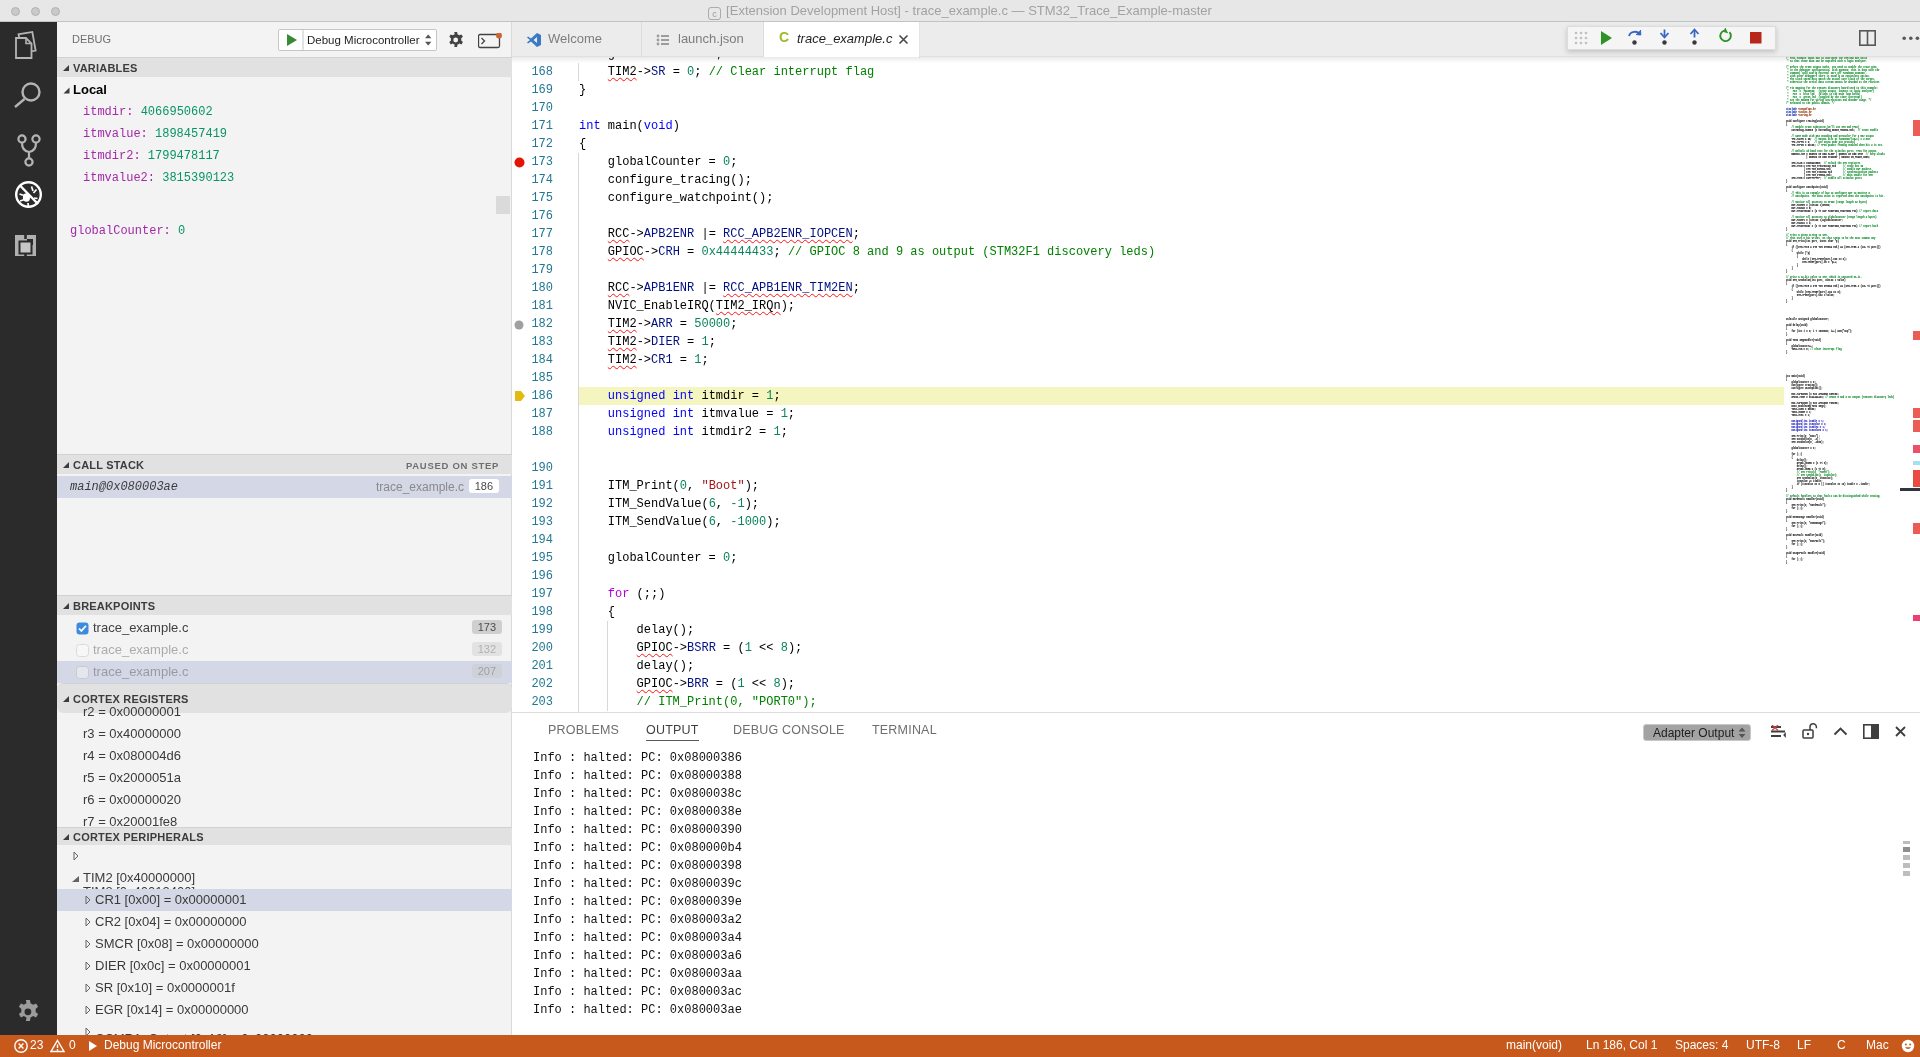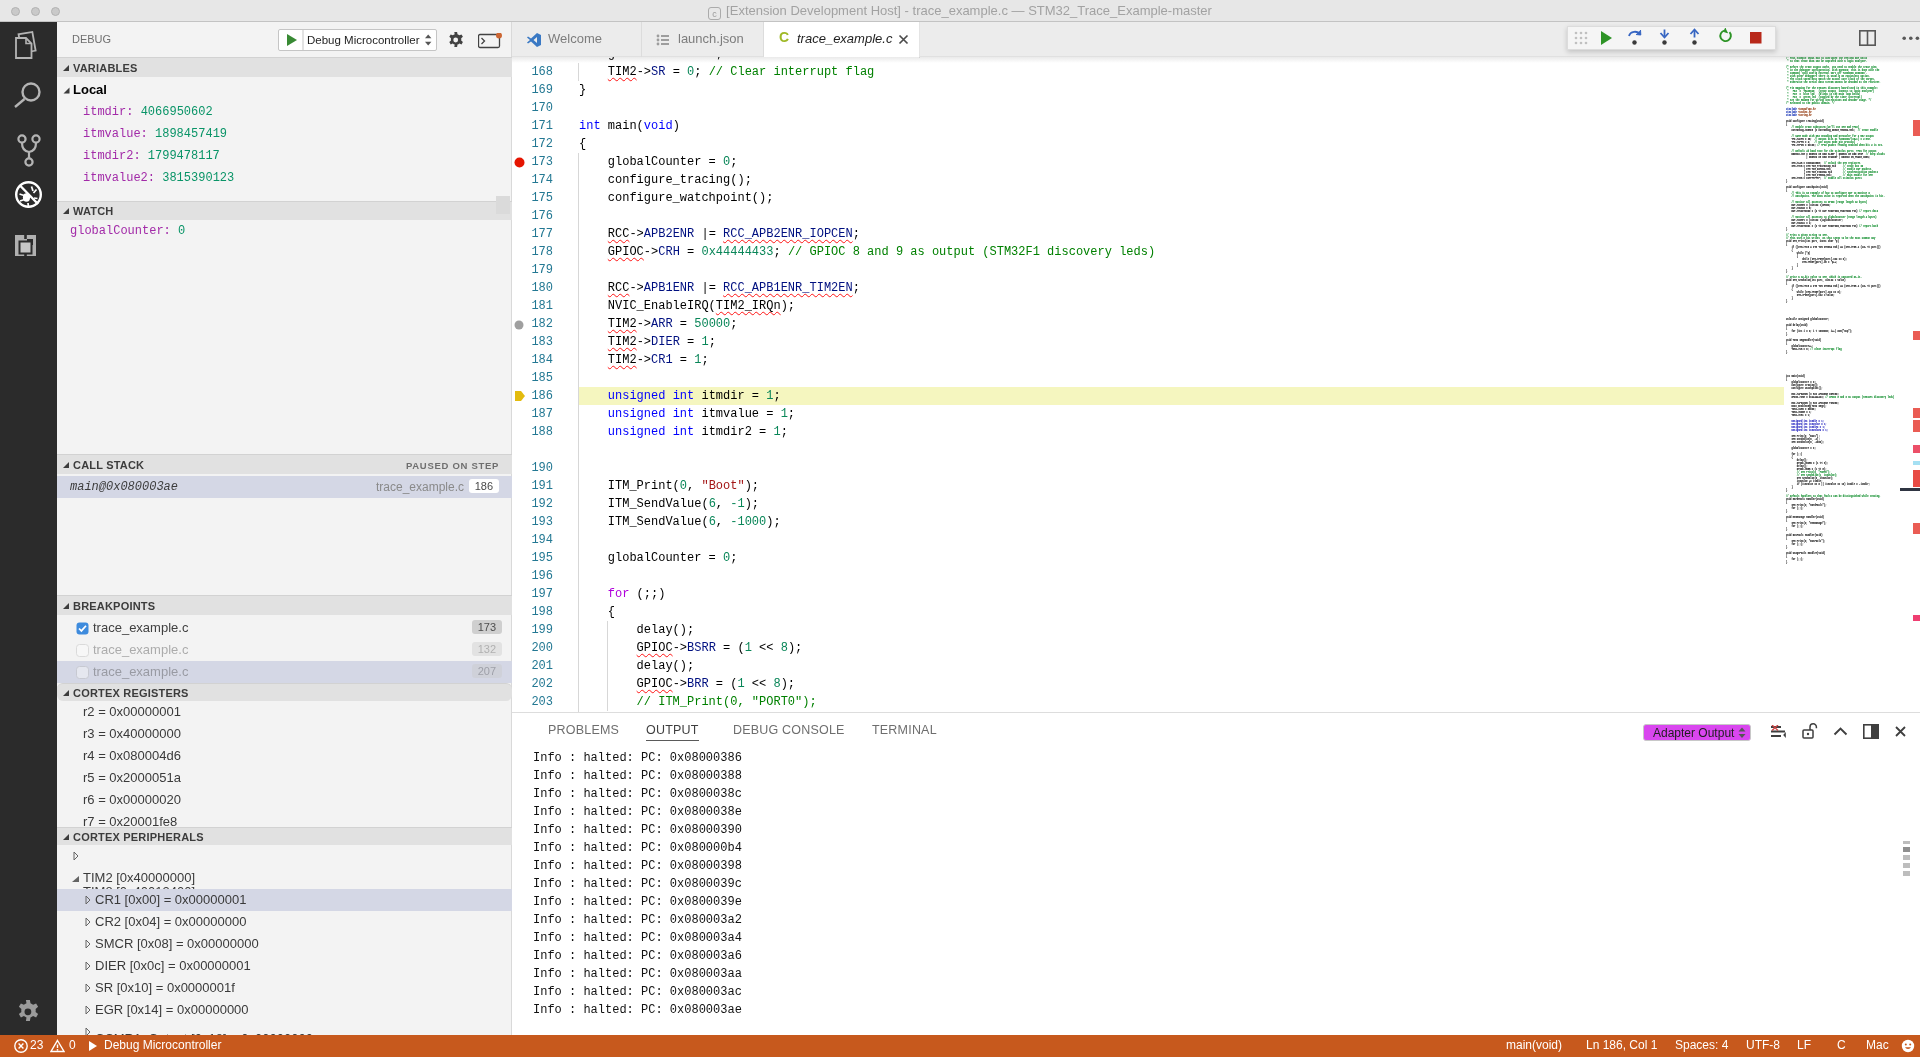--- a/index.html
+++ b/index.html
@@ -143,26 +143,20 @@
   <div class="row mono" style="top:101px;font-size:12px;">
       <span style="position:absolute;left:26px;top:4px;"><span style="color:#a22aa8">itmvalue:</span> <span style="color:#099467">1898457419</span></span>
     </div>
   <div class="row mono" style="top:123px;font-size:12px;">
       <span style="position:absolute;left:26px;top:4px;"><span style="color:#a22aa8">itmdir2:</span> <span style="color:#099467">1799478117</span></span>
     </div>
   <div class="row mono" style="top:145px;font-size:12px;">
       <span style="position:absolute;left:26px;top:4px;"><span style="color:#a22aa8">itmvalue2:</span> <span style="color:#099467">3815390123</span></span>
     </div>
 
-  <div class="sechead" style="top:179px;height:19px;">
-      <svg class="twisty" width="8" height="8">
-        <path d="M7 1 L7 7 L1 7 Z" fill="#3c3c3c"></path>
-      </svg>
-      <span class="lbl">WATCH</span>
-    </div>
   <div class="row mono" style="top:198px;font-size:12px;">
       <span style="position:absolute;left:13px;top:4px;"><span style="color:#a22aa8">globalCounter:</span> <span style="color:#099467">0</span></span>
     </div>
 
   <div class="sechead" style="top:432px;height:20px;">
       <svg class="twisty" width="8" height="8">
         <path d="M7 1 L7 7 L1 7 Z" fill="#3c3c3c"></path>
       </svg>
       <span class="lbl">CALL STACK</span>
       <span style="position:absolute;right:13px;top:50%;transform:translateY(-50%);font-size:9.5px;font-weight:bold;color:#6f6f6f;letter-spacing:0.7px;">PAUSED ON STEP</span>
@@ -195,21 +189,21 @@
     <span style="position:absolute;right:10px;top:3px;background:#c9c9c9;border-radius:3px;font-size:11px;color:#4d4d4d;padding:1px 6px;">132</span>
   </div>
   <div class="row selrow" style="top:639px;">
     <span style="opacity:0.4;"><svg style="position:absolute;left:19px;top:5px" width="13" height="13">
           <rect x="0.5" y="0.5" width="12" height="12" rx="3" fill="#fff" stroke="#b5b5b5"></rect>
         </svg>
     <span style="position:absolute;left:36px;top:3px;color:#414141;">trace_example.c</span>
     <span style="position:absolute;right:10px;top:3px;background:#c9c9c9;border-radius:3px;font-size:11px;color:#4d4d4d;padding:1px 6px;">207</span></span>
   </div>
 
-  <div class="sechead" style="top:661px;height:18px;border-radius:6px;">
+  <div class="sechead" style="top:661px;height:30px;border-radius:6px;">
       <svg class="twisty" width="8" height="8">
         <path d="M7 1 L7 7 L1 7 Z" fill="#3c3c3c"></path>
       </svg>
       <span class="lbl">CORTEX REGISTERS</span>
     </div>
   <div class="row" style="top:679px;">
       <span style="position:absolute;left:26px;top:3px;">r2 = 0x00000001</span>
     </div>
   <div class="row" style="top:701px;">
       <span style="position:absolute;left:26px;top:3px;">r3 = 0x40000000</span>
@@ -704,21 +698,21 @@
     <div style="position:absolute;left:1388px;top:431px;width:20px;height:2.5px;background:#2f3542;"></div>
     <div style="position:absolute;left:1401px;top:466px;width:7px;height:11px;background:#ea5c54;"></div>
     <div style="position:absolute;left:1401px;top:558px;width:7px;height:6px;background:#ef3e71;"></div>
   </div>
 </div>
 <div id="panel">
   <div style="position:absolute;left:36px;top:0;height:35px;line-height:35px;font-size:12.5px;color:#6e6e6e;letter-spacing:0.2px;">PROBLEMS</div>
   <div style="position:absolute;left:134px;top:0;height:28px;line-height:35px;font-size:12.5px;color:#3f3f3f;letter-spacing:0.2px;border-bottom:1px solid #5a5a5a;">OUTPUT</div>
   <div style="position:absolute;left:221px;top:0;height:35px;line-height:35px;font-size:12.5px;color:#6e6e6e;letter-spacing:0.2px;">DEBUG CONSOLE</div>
   <div style="position:absolute;left:360px;top:0;height:35px;line-height:35px;font-size:12.5px;color:#6e6e6e;letter-spacing:0.2px;">TERMINAL</div>
-  <div style="position:absolute;left:1131px;top:11px;width:108px;height:17px;background:#d946ef;border:1px solid #c8c8c8;border-radius:3px;">
+  <div style="position:absolute;left:1131px;top:11px;width:108px;height:17px;background:#a3a3a3;border:1px solid #c8c8c8;border-radius:3px;">
     <span style="position:absolute;left:9px;top:1px;font-size:12px;color:#1e1e1e;">Adapter Output</span>
     <svg style="position:absolute;right:4px;top:2px" width="8" height="12">
         <path d="M0.5 4.5 l3.5 -4 3.5 4 z M0.5 7 l3.5 4 3.5 -4 z" fill="#555"></path>
       </svg>
   </div>
   <svg style="position:absolute;left:1258px;top:12px" width="17" height="15">
       <path d="M1 2 h10 M1 6.5 h14 M1 11 h10" stroke="#3f3f3f" stroke-width="1.8"></path>
       <path d="M2 0 l6 5.5 M8 0 l-6 5.5" stroke="#c44" stroke-width="1.3"></path>
       <path d="M13.2 10 l2.6 -3 v6 z" fill="#3f3f3f"></path>
     </svg>

